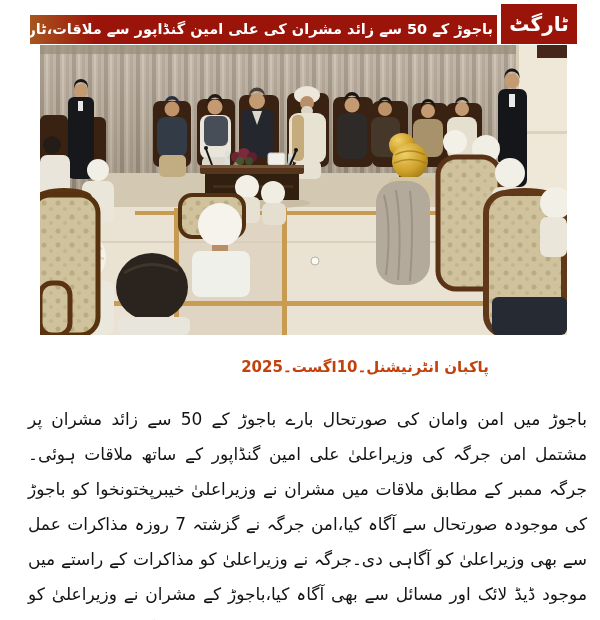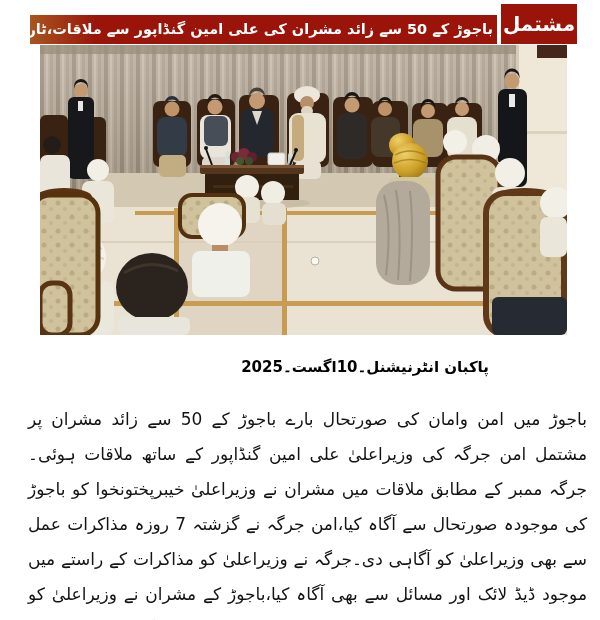--- a/index.html
+++ b/index.html
@@ -16,39 +16,39 @@
     white-space:nowrap;overflow:hidden;padding:0 4px;box-sizing:border-box;
   }
   .logo-box{
     position:absolute;left:501px;top:4px;width:76px;height:40px;
     background:#9b140a;color:#ffffff;direction:rtl;
     font-size:20px;font-weight:bold;line-height:40px;text-align:center;
   }
   figure.news-photo{position:absolute;left:40px;top:45px;width:527px;height:290px;margin:0;}
   .photo-caption{
     position:absolute;left:130px;right:0;top:352px;height:30px;
-    color:#000000;direction:rtl;text-align:center;
+    color:#c2410c;direction:rtl;text-align:center;
     font-size:15px;font-weight:bold;line-height:30px;
   }
   .article-body{
     position:absolute;left:28px;right:13px;top:402px;
     color:#141414;direction:rtl;text-align:justify;text-align-last:right;
     font-size:17px;line-height:35px;font-weight:500;
   }
   .article-body p{margin:0;}
 </style>
 </head>
 <body>
 
 <header class="masthead">
   <div class="headline-bar">
     <span>باجوڑ کے 50 سے زائد مشران کی علی امین گنڈاپور سے ملاقات،ٹارگٹ آپریشن جاری رکھنے پر اتفاق</span>
   </div>
   <div class="logo-box">
-    <span>مشتمل</span>
+    <span>ٹارگٹ</span>
   </div>
 </header>
 
 <figure class="news-photo">
   <svg width="527" height="290" viewBox="0 0 527 290" xmlns="http://www.w3.org/2000/svg" aria-hidden="true">
     <defs>
       <pattern id="curtain" width="16" height="172" patternUnits="userSpaceOnUse">
         <rect width="16" height="172" fill="#b6a998"></rect>
         <rect x="0" width="4" height="172" fill="#978a78"></rect>
         <rect x="6" width="2" height="172" fill="#c6baa8"></rect>

